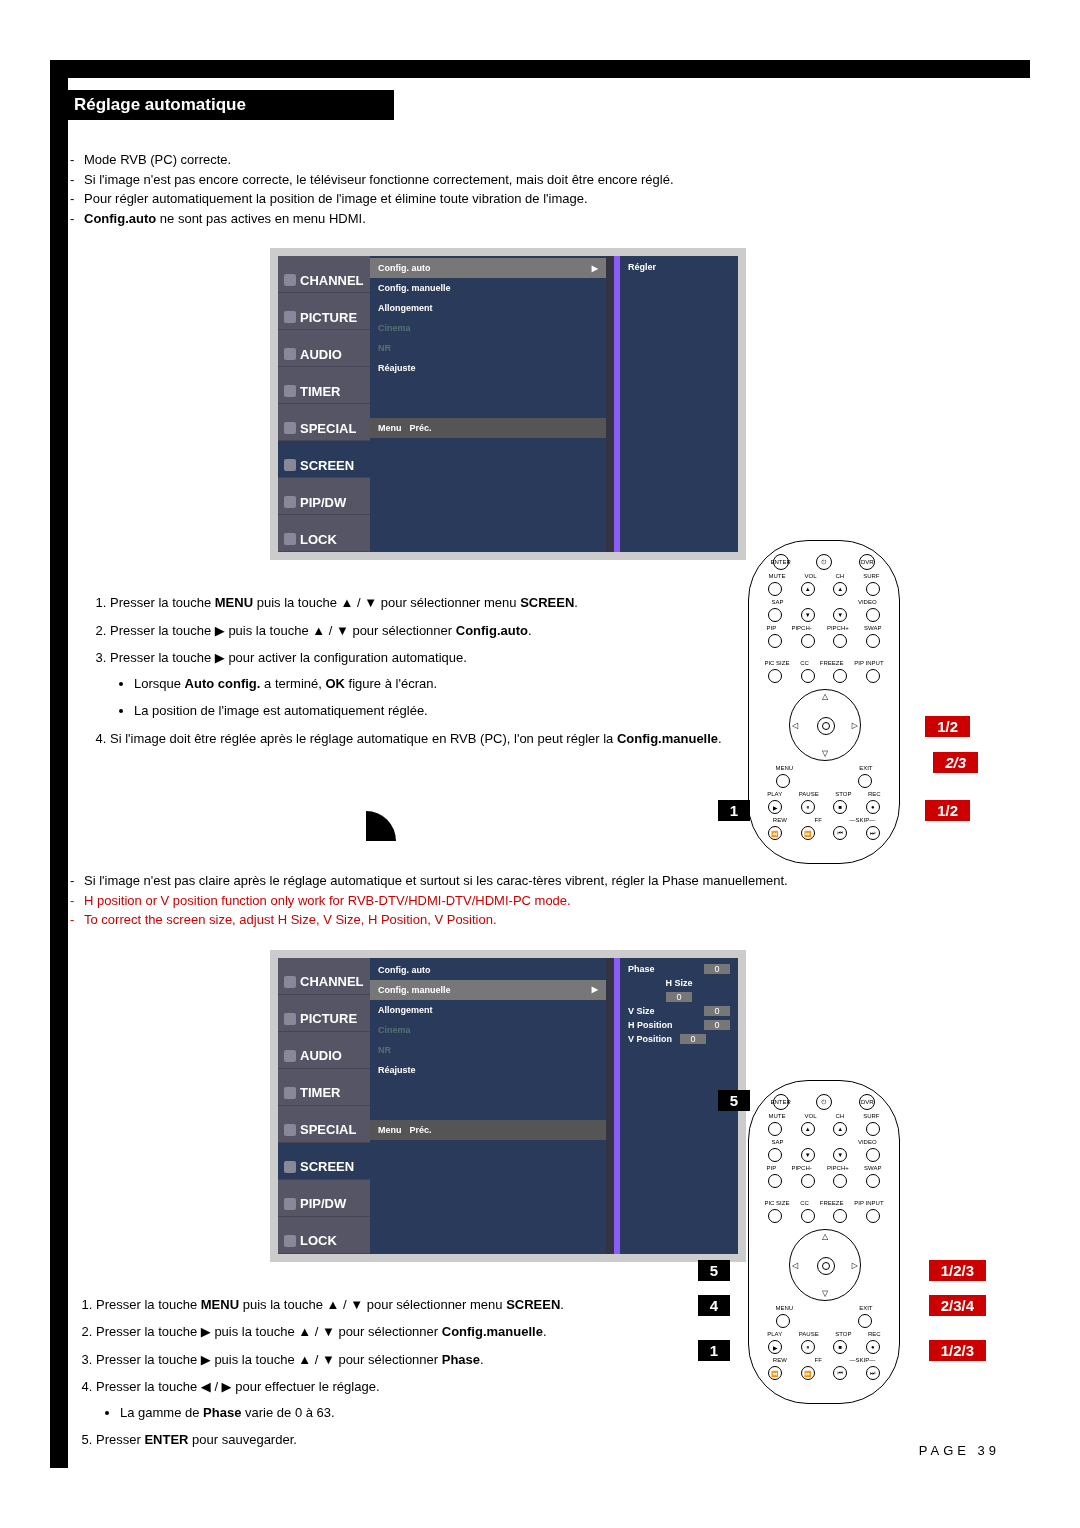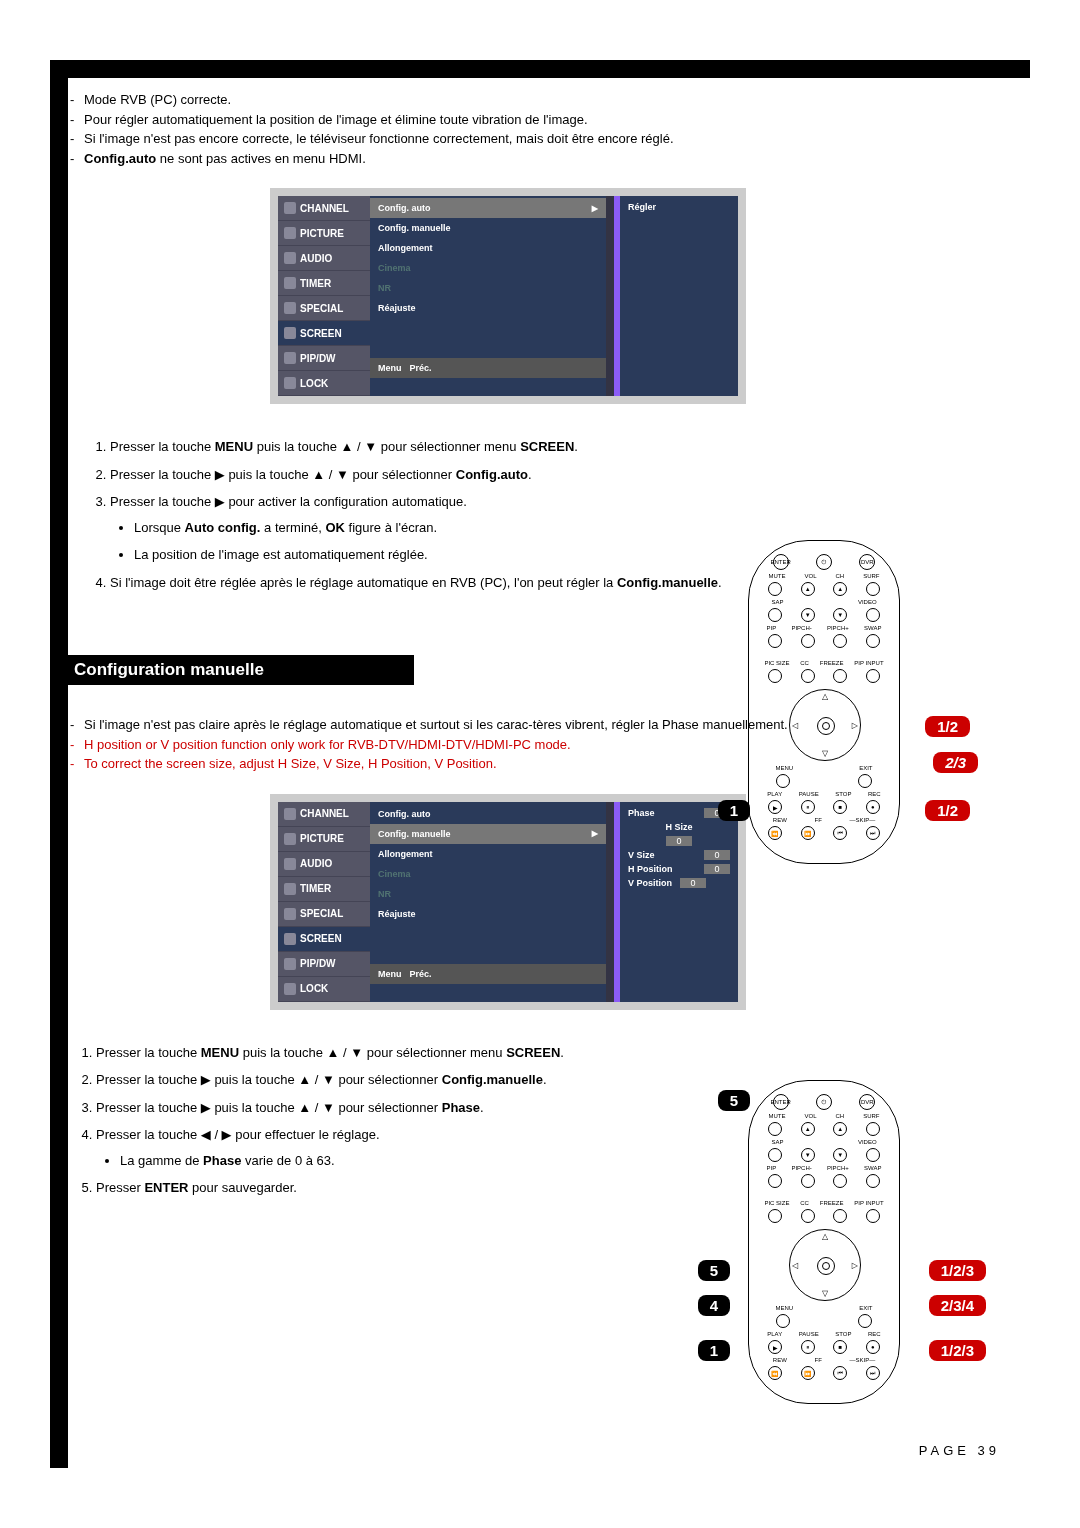--- a/index.html
+++ b/index.html
@@ -96,24 +96,24 @@
     display: inline-block;
     margin: 0 0 20px 200px;
   }
   .osd-body { display: flex; }
   .osd-side {
     width: 92px;
     background: #556;
   }
   .osd-side .item {
     height: 24px;
-    font-size: 10px;
+    font-size: 13px;
     font-weight: bold;
     color: #fff;
-    padding: 0 4px 0 6px;
+    padding: 12px 4px 0 6px;
     display: flex;
     align-items: center;
     border-bottom: 1px solid #445;
   }
   .osd-side .item .icon {
     width: 12px; height: 12px; margin-right: 4px;
     display:inline-block; background:#889; border-radius:2px;
   }
   .osd-side .item.active { background: #2a3a5a; }
   .osd-main {
@@ -179,46 +179,50 @@
   .remote .dpad .tri { position:absolute; font-size:8px; }
   .remote .dpad .up{top:2px;left:50%;transform:translateX(-50%);}
   .remote .dpad .down{bottom:2px;left:50%;transform:translateX(-50%);}
   .remote .dpad .left{left:2px;top:50%;transform:translateY(-50%);}
   .remote .dpad .right{right:2px;top:50%;transform:translateY(-50%);}
   .remote .lbl { font-size:6px; display:block; }
   
   .callout {
     position:absolute;
     background:#cc0000; color:#fff; font-weight:bold; font-size:15px;
-    border-radius:8px; padding:2px 12px; text-align:center;
+    border-radius:0; padding:2px 12px; text-align:center;
   }
   .callout.dark { background:#000; }
   .page-num {
     position: absolute;
     bottom: 70px;
     right: 80px;
     font-size: 13px;
     letter-spacing: 4px;
     color: #000000;
   }
   strong { font-weight: bold; }
 </style>
 </head>
 <body>
 
 <div class="page">
   <div class="black-border"></div>
   <div class="content">
 
     
+    <div class="section-header">
+      <div class="bar" style="width:280px;">Réglage automatique</div>
+      <div class="curve" style="left:276px;"></div>
+    </div>
 
     <ul class="notes">
       <li>Mode RVB (PC) correcte.</li>
+      <li>Si l'image n'est pas encore correcte, le téléviseur fonctionne correctement, mais doit être encore réglé.</li>
       <li>Pour régler automatiquement la position de l'image et élimine toute vibration de l'image.</li>
-      <li>Si l'image n'est pas encore correcte, le téléviseur fonctionne correctement, mais doit être encore réglé.</li>
       <li><strong>Config.auto</strong><span> ne sont pas actives en menu HDMI.</span></li>
     </ul>
 
     
     <div class="osd">
       <div class="osd-body">
         <div class="osd-side">
           <div class="item">
               <span class="icon"></span>
               <span>CHANNEL</span>
@@ -398,21 +402,20 @@
     
     <div class="callout dark" style="top:720px; right:270px;">1</div>
     <div class="callout" style="top:636px; right:50px;">1/2</div>
     <div class="callout" style="top:672px; right:42px;font-style:italic;">2/3</div>
     <div class="callout" style="top:720px; right:50px;">1/2</div>
 
     <div style="height:50px"></div>
 
     
     <div class="section-header">
-      <div class="bar" style="width:300px;">Configuration manuelle</div>
       <div class="curve" style="left:296px;"></div>
     </div>
 
     <ul class="notes">
       <li>Si l'image n'est pas claire après le réglage automatique et surtout si les carac-tères vibrent, régler la Phase manuellement.</li>
       <li class="red">H position or V position function only work for RVB-DTV/HDMI-DTV/HDMI-PC mode.</li>
       <li class="red">To correct the screen size, adjust H Size, V Size, H Position, V Position.</li>
     </ul>
 
     

